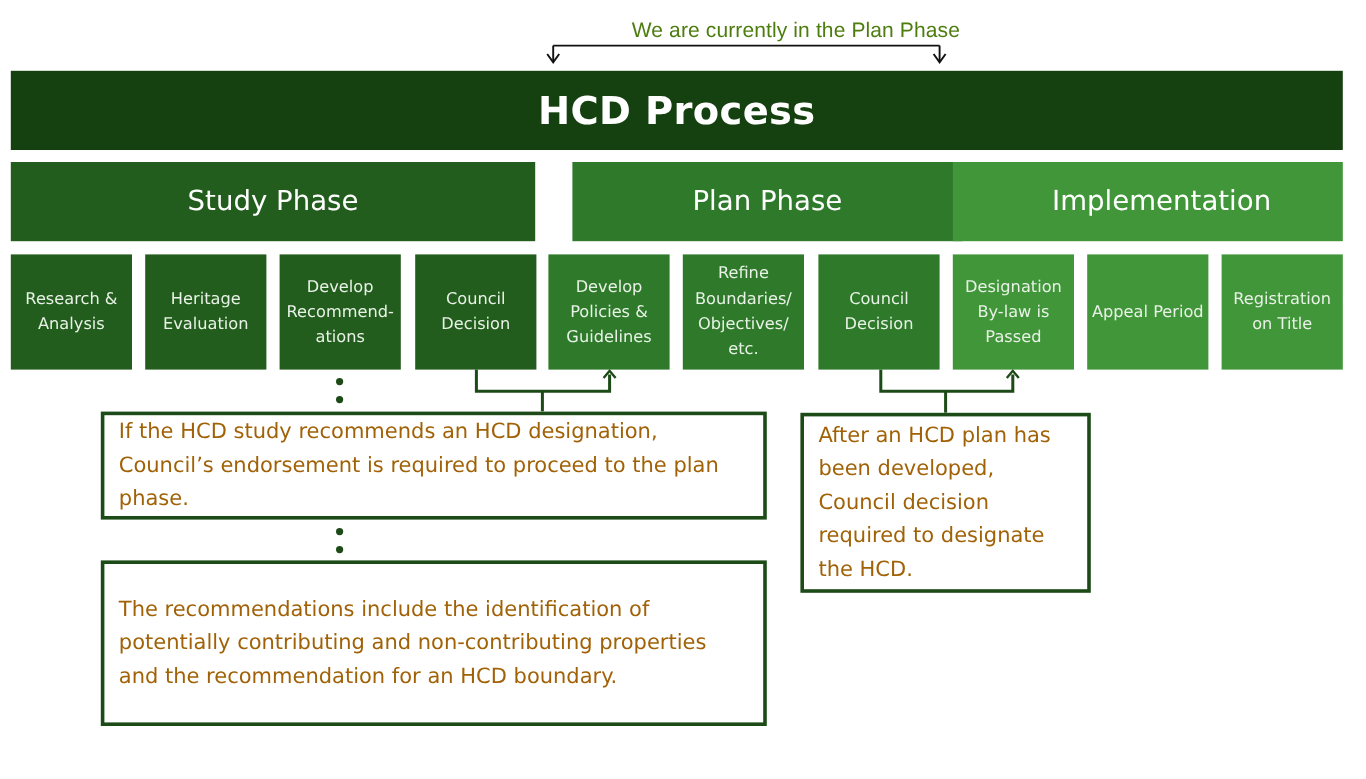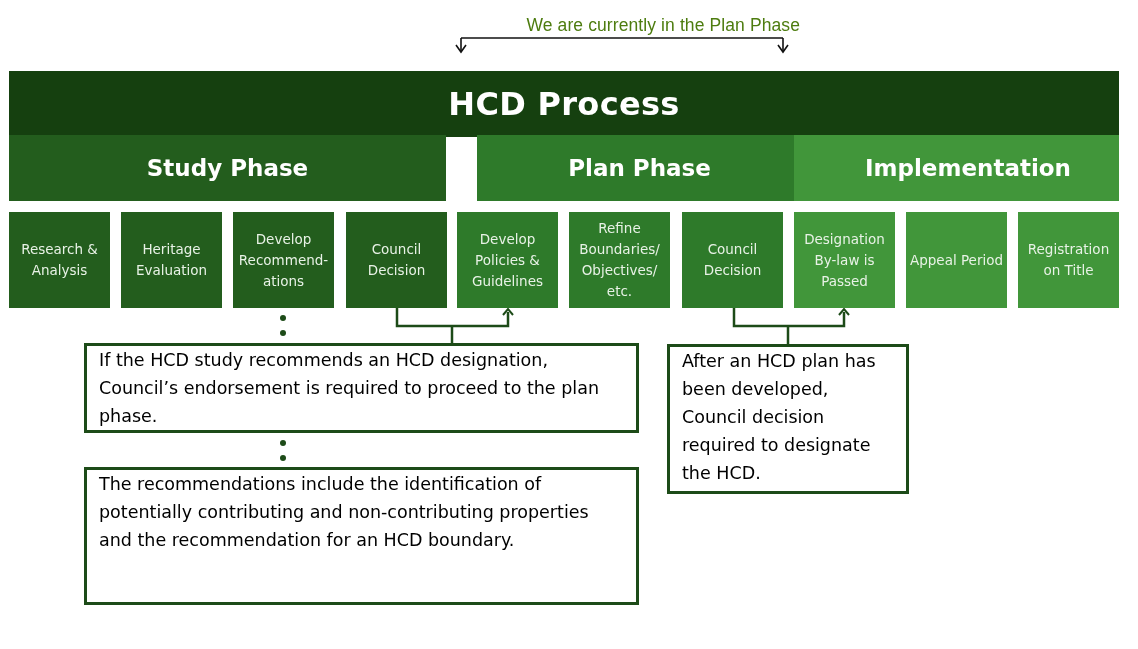--- a/index.html
+++ b/index.html
@@ -1,28 +1,28 @@
 <!DOCTYPE html>
 <html><head>
 <meta charset="utf-8">
 <style>
   html, body { margin:0; padding:0; background:#ffffff; }
   body { width:1138px; height:649px; position:relative; overflow:hidden; font-family:"DejaVu Sans", sans-serif; }
   .abs { position:absolute; box-sizing:border-box; }
   .current-note { left:440px; top:15px; width:360px; text-align:right; font-family:"Liberation Sans", sans-serif; font-weight:normal; font-size:17.5px; color:#4d7c0f; letter-spacing:0.1px; }
-  .header-bar { left:9px; top:59px; width:1110px; height:66px; background:#15400f; color:#fff; display:flex; align-items:center; justify-content:center; font-weight:bold; font-size:32px; letter-spacing:0.3px;margin-top:12px; }
-  .phase-bar { top:135px; height:66px; color:#fff; display:flex; align-items:center; justify-content:center; font-weight:bold; font-size:23px; }
+  .header-bar { left:9px; top:59px; width:1110px; height:66px; background:#15400f; color:#fff; display:flex; align-items:center; justify-content:center; font-weight:bold; font-size:32px; letter-spacing:0.3px; }
+  .phase-bar { top:135px; height:66px; color:#fff; display:flex; align-items:center; justify-content:center; font-weight:normal; font-size:23px; }
   .phase-study { left:9px; width:437px; background:#235d1d; }
   .phase-plan { left:457px; width:325px; background:#2e7a2a;margin-left:20px; }
   .phase-impl { left:794px; width:325px; background:#41963a;padding-left:23px; }
   .step { top:212px; height:96px; width:101px; display:flex; align-items:center; justify-content:center; text-align:center; color:#e8f2e6; font-size:13.5px; line-height:21px; padding:0 3px; white-space:pre-line; }
   .step.study { background:#235d1d; }
   .step.plan { background:#2e7a2a; }
   .step.impl { background:#41963a; }
-  .callout { border:3px solid #1d4b18; background:#fff; color:#000000; font-size:17.5px; line-height:28px; padding:0 12px; display:flex; }
+  .callout { border:3px solid #1d4b18; background:#fff; color:#a16207; font-size:17.5px; line-height:28px; padding:0 12px; display:flex; align-items:center; }
   .c1 { left:84px; top:343px; width:555px; height:90px; }
   .c2 { left:84px; top:467px; width:555px; height:138px; }
   .c3 { left:667px; top:344px; width:242px; height:150px; }
   svg.connectors { position:absolute; left:0; top:0; }
 </style>
 </head>
 <body>
 
 <div class="abs current-note">We are currently in the Plan Phase</div>
 

